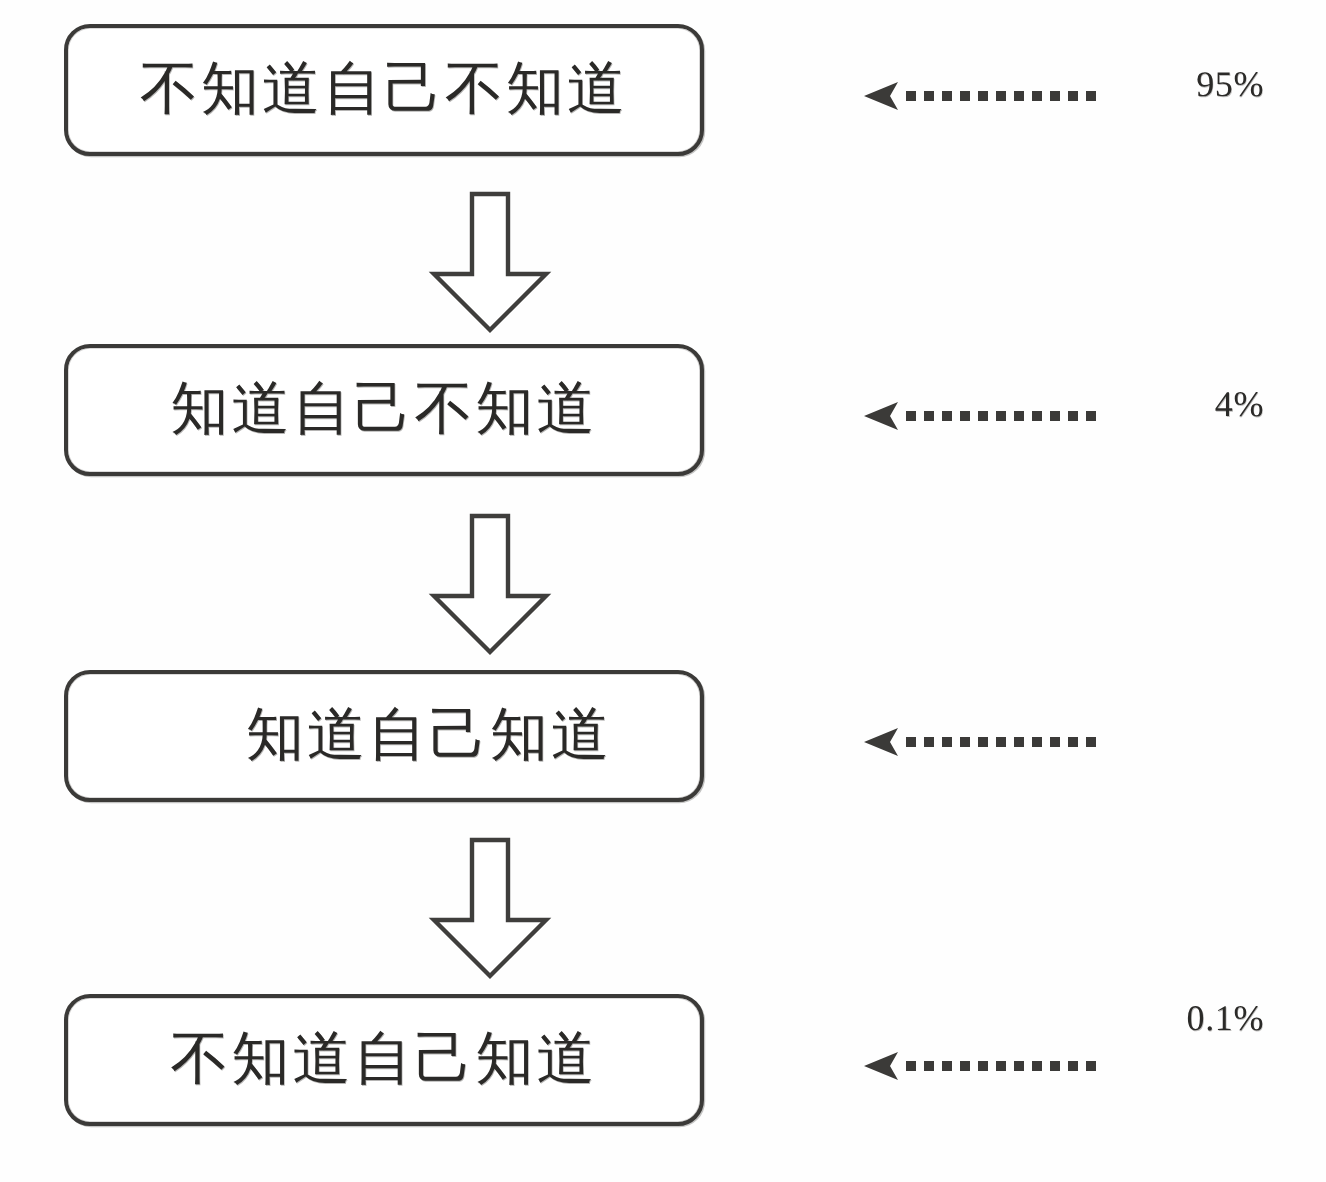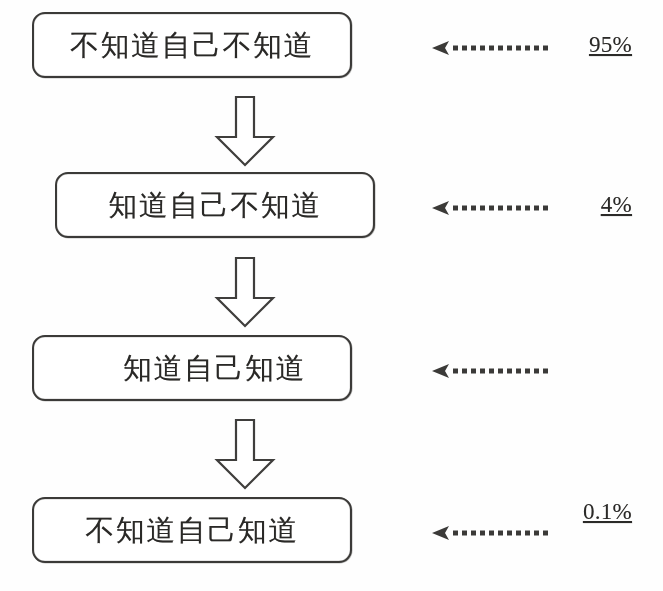--- a/index.html
+++ b/index.html
@@ -68,27 +68,26 @@
     height: 20px;
   }
   .leader svg { display: block; }
 
   .pct-label {
     position: absolute;
     left: 520px;
     width: 112px;
     text-align: right;
     font-family: "Liberation Serif", "DejaVu Serif", serif;
-    font-size: 23px;
+    font-size: 18px;
     line-height: 1;
     color: #2b2a28;
     letter-spacing: 0.3px;
     text-shadow: 0.3px 0.3px 0.25px rgba(95,93,90,0.4);
     white-space: nowrap;
-    text-decoration: underline;
   }
 </style>
 </head>
 <body>
 
 <div id="diagram-root">
 
   <div class="node-box" style="top:12px;">
     <span class="node-label">不知道自己不知道</span>
   </div>
@@ -113,21 +112,21 @@
   </div>
 
   <div class="pct-label" style="top:33px;">95%</div>
 
   <div class="block-arrow" style="top:95px;">
     <svg width="62" height="72" viewBox="0 0 62 72" aria-hidden="true">
       <polygon points="22,2 40,2 40,42 59,42 31,70 3,42 22,42" fill="#ffffff" stroke="#3f3e3c" stroke-width="2.2" stroke-linejoin="miter"></polygon>
     </svg>
   </div>
 
-  <div class="node-box" style="top:172px;margin-left:23px;">
+  <div class="node-box" style="top:172px;">
     <span class="node-label">知道自己不知道</span>
   </div>
 
   <div class="leader" style="top:198px;">
     <svg width="122" height="20" viewBox="0 0 122 20" aria-hidden="true">
       <polygon points="0,10 17,3 13,10 17,17" fill="#3b3a38"></polygon>
       <g fill="#3b3a38">
         <rect x="21" y="7.5" width="5" height="5"></rect>
         <rect x="30" y="7.5" width="5" height="5"></rect>
         <rect x="39" y="7.5" width="5" height="5"></rect>

